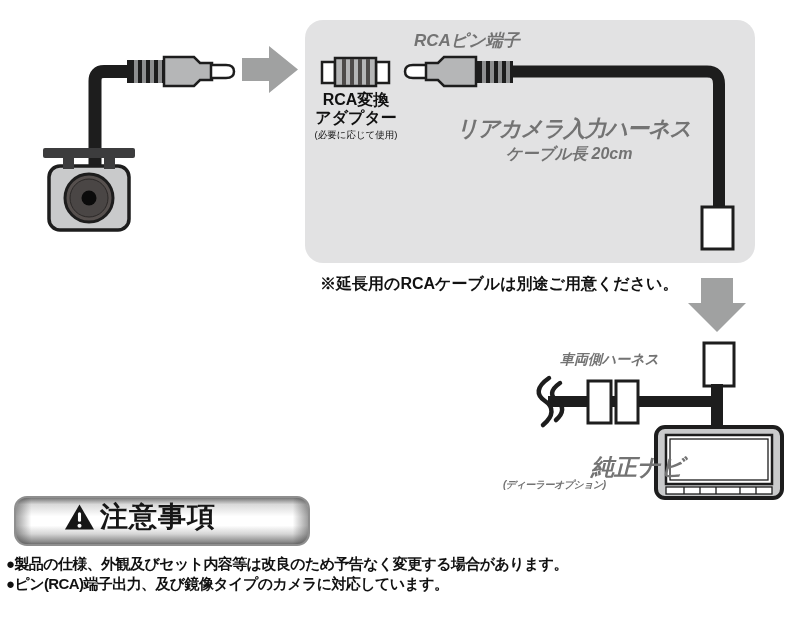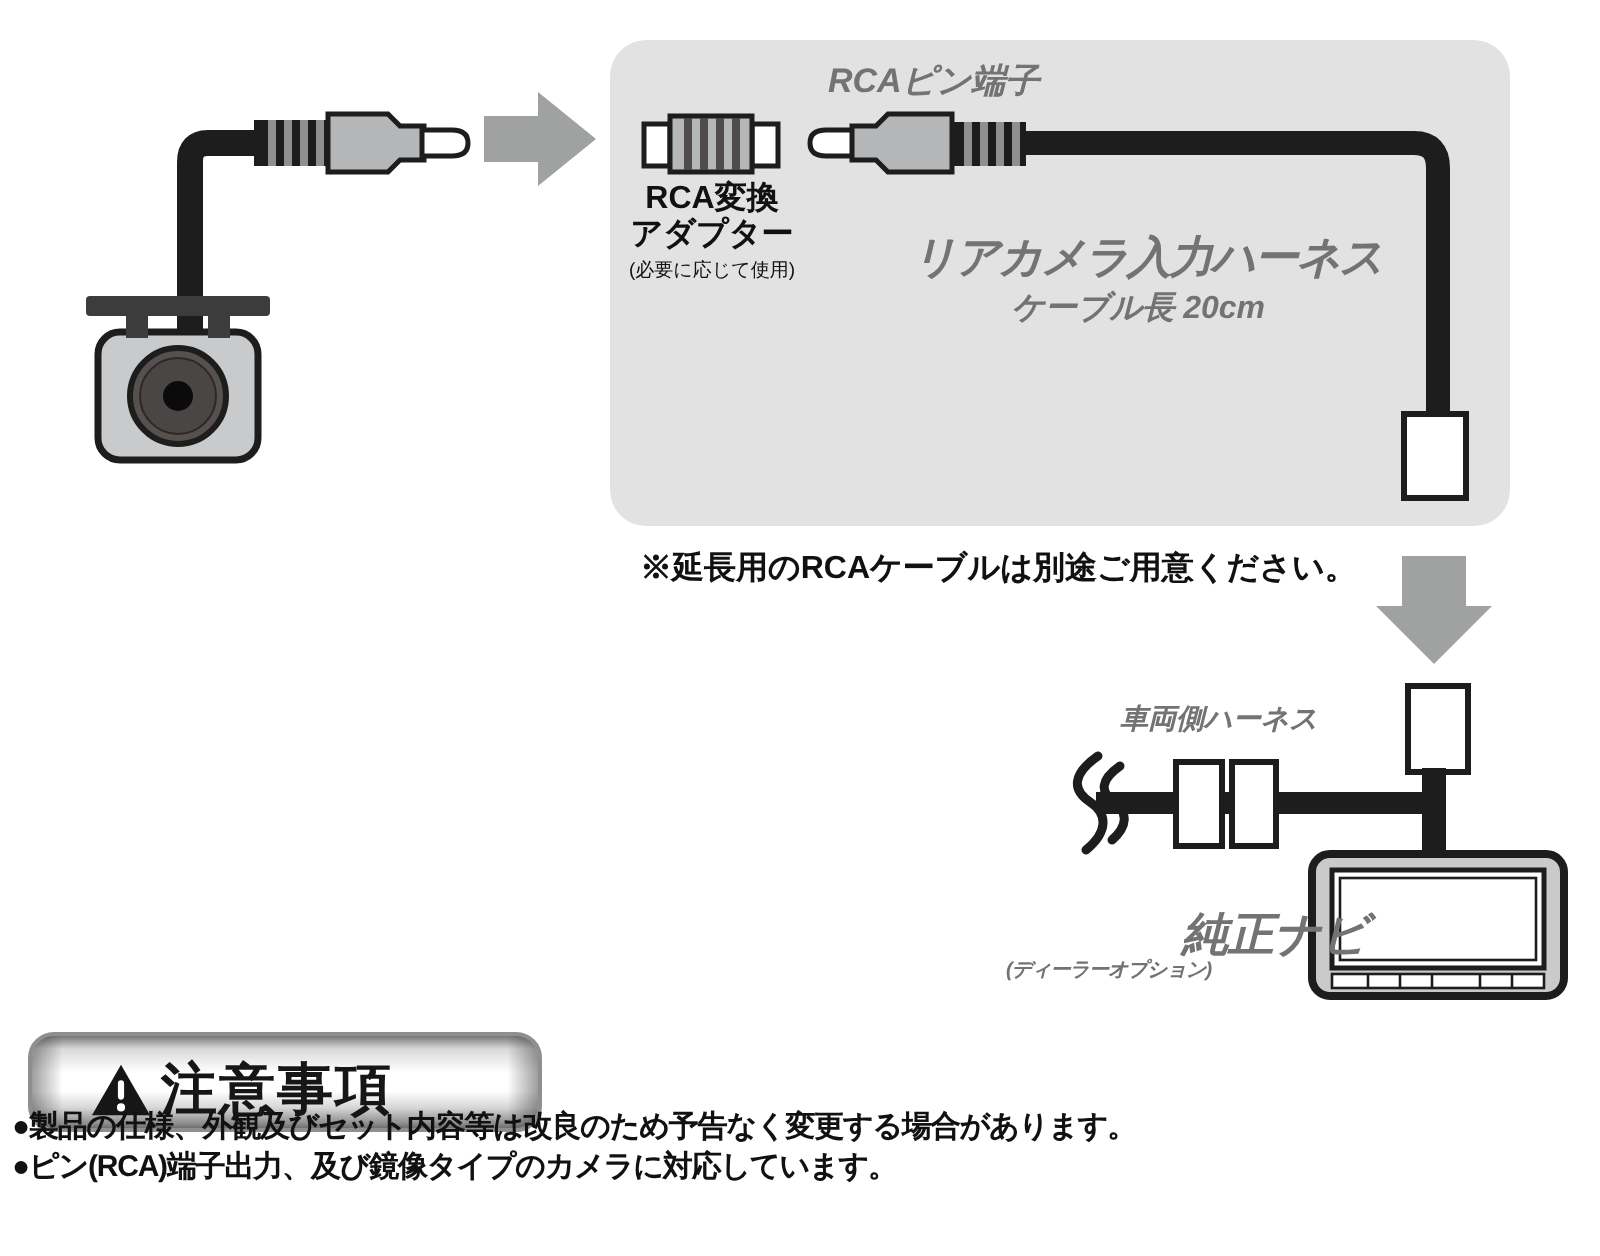--- a/index.html
+++ b/index.html
@@ -31,24 +31,24 @@
   #fourp-label::after{
     content:"";position:absolute;right:-14px;top:2px;
     border-left:14px solid #151515;border-top:11px solid transparent;border-bottom:11px solid transparent;
   }
   #lbl-note{left:320px;top:274px;font-size:16px;font-weight:700;}
   #lbl-vehicle{left:560px;top:351px;font-size:14px;}
   #lbl-navi{left:554px;top:452px;font-size:23px;font-weight:800;margin-left:37px;}
   #lbl-navi-sub{left:503px;top:478px;font-size:10px;letter-spacing:-0.5px;}
   
   #caution-banner{
-    left:14px;top:516px;width:257px;height:50px;border-radius:13px;
+    left:14px;top:496px;width:296px;height:50px;border-radius:13px;
     border:2px solid #8f8f8f;box-sizing:border-box;
     background:linear-gradient(180deg,#787878 0%,#d9d9d9 14%,#ffffff 40%,#ffffff 60%,#d6d6d6 78%,#8d8d8d 95%,#6f6f6f 100%);
-    display:flex;align-items:flex-end;justify-content:center;
+    display:flex;align-items:flex-start;justify-content:center;
   }
   #caution-banner::before{
     content:"";position:absolute;left:0;top:0;width:18px;height:100%;
     border-radius:11px 0 0 11px;
     background:linear-gradient(90deg,rgba(40,40,40,.45),rgba(255,255,255,0) 85%);
   }
   #caution-banner::after{
     content:"";position:absolute;right:0;top:0;width:18px;height:100%;
     border-radius:0 11px 11px 0;
     background:linear-gradient(270deg,rgba(40,40,40,.45),rgba(255,255,255,0) 85%);

